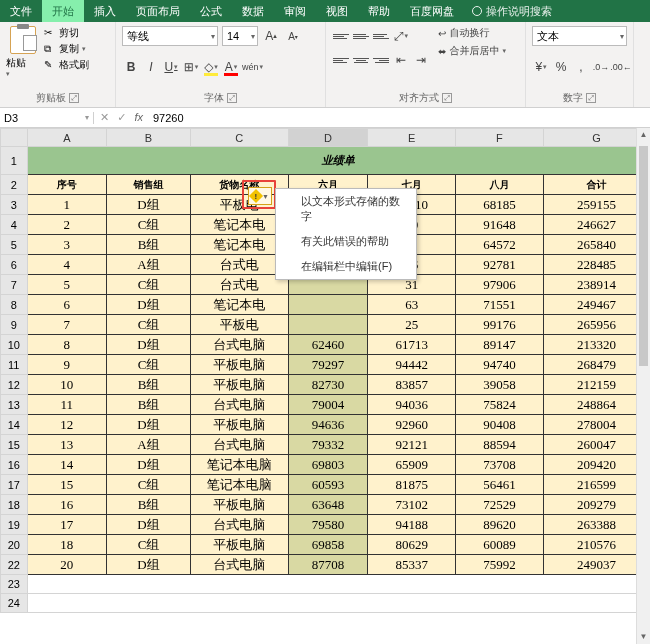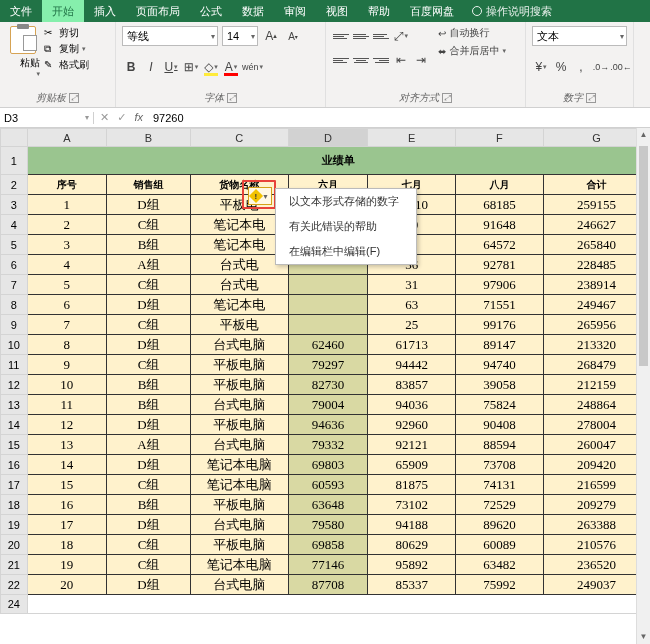--- a/index.html
+++ b/index.html
@@ -8,26 +8,26 @@
   
   .tabs { background: #217346; height: 22px; display: flex; align-items: center; color: #fff; font-size: 11px; }
   .tabs .tab { padding: 0 10px; height: 22px; line-height: 22px; cursor: pointer; }
   .tabs .tab.active { background: #86efac; color: #217346; }
   .tabs .search { margin-left: 8px; display: flex; align-items: center; gap: 4px; opacity: .9; }
   .tabs .bulb { width: 10px; height: 10px; border: 1px solid #fff; border-radius: 50%; }
   
   
   .ribbon { background: #f3f2f1; height: 86px; border-bottom: 1px solid #d0d0d0; display: flex; position: relative; }
   .group { border-right: 1px solid #e0e0e0; padding: 4px 6px 2px 6px; display: flex; flex-direction: column; justify-content: space-between; }
-  .group-label { text-align: center; font-size: 10px; color: #666; margin-top: 8px; display: flex; justify-content: center; align-items: center; gap: 3px; font-style: italic; }
+  .group-label { text-align: center; font-size: 10px; color: #666; margin-top: 8px; display: flex; justify-content: center; align-items: center; gap: 3px; }
   .launcher { width: 10px; height: 10px; border: 1px solid #999; font-size: 7px; line-height: 8px; text-align: center; color: #666; }
   
   
   .clip { display: flex; gap: 4px; }
-  .paste-btn { width: 34px; text-align: right; }
+  .paste-btn { width: 34px; text-align: left; }
   .paste-icon { width: 26px; height: 28px; background: #fff; border: 1px solid #d6a354; border-radius: 2px; margin: 0 auto; position: relative; }
   .paste-icon::before { content: ""; position: absolute; top: -3px; left: 6px; width: 12px; height: 5px; background: #888; border-radius: 1px; }
   .paste-icon::after { content: ""; position: absolute; bottom: 2px; right: -2px; width: 12px; height: 14px; background: #fff; border: 1px solid #999; }
   .paste-btn .lbl { font-size: 10px; margin-top: 2px; }
   .clip-side { display: flex; flex-direction: column; gap: 2px; font-size: 10px; }
   .clip-row { display: flex; align-items: center; gap: 3px; }
   .scissors, .copy-i, .brush { width: 12px; height: 12px; display: inline-block; }
   
   
   .font-top { display: flex; gap: 4px; align-items: center; }
@@ -59,38 +59,38 @@
   .grid-wrap { position: relative; }
   table.sheet { border-collapse: collapse; width: 100%; table-layout: fixed; }
   .sheet th, .sheet td { border: 1px solid #d4d4d4; font-size: 11px; text-align: center; height: 19px; overflow: hidden; white-space: nowrap; }
   .sheet thead th { background: #e6e6e6; color: #333; font-weight: normal; height: 18px; }
   .sheet thead th.sel { background: #d2d2d2; }
   .sheet .rowhdr { background: #e6e6e6; width: 26px; font-weight: normal; }
   .corner { background: #e6e6e6; width: 26px; }
   
   
   .title-row td { background: #9ac58f; height: 28px; }
-  .title-cell { font-size: 22px; font-weight: 700; font-family: SimSun, serif; }
+  .title-cell { font-size: 22px; font-weight: 700; font-family: SimSun, serif; font-style: italic; }
   .hdr-row td { background: #fff2cc; font-weight: 700; font-family: SimSun, serif; font-size: 10px; height: 20px; }
   .data-row td { background: #fff2cc; font-family: SimSun, serif; font-size: 13px; height: 20px; }
   .data-row td:nth-child(5) { background: #d9d9a3; }
   .sheet .thick { border: 1px solid #333; }
   
   
   .sel-cell { outline: 2px solid #217346; outline-offset: -1px; }
   
   
   .err-btn { position: absolute; left: 248px; top: 59px; width: 24px; height: 18px; border: 1px solid #d4a017; background: #fff8e5; display: flex; align-items: center; justify-content: center; gap: 1px; }
   .err-btn .diamond { width: 10px; height: 10px; background: #f2c200; transform: rotate(45deg); display: flex; align-items: center; justify-content: center; }
   .err-btn .diamond::after { content: "!"; transform: rotate(-45deg); font-size: 8px; font-weight: bold; color: #333; }
   .err-btn .dd-ar { font-size: 7px; color: #666; }
   .err-box { position: absolute; left: 242px; top: 52px; width: 34px; height: 29px; border: 2px solid #e8423a; border-radius: 1px; }
   
   .ctx-menu { position: absolute; left: 275px; top: 60px; width: 142px; background: #fff; border: 1px solid #bbb; box-shadow: 2px 2px 4px rgba(0,0,0,.2); font-size: 11px; }
-  .ctx-menu .item { padding: 5px 13px; color: #333; }
+  .ctx-menu .item { padding: 5px 13px; color: #333; margin-left: 12px; }
   .ctx-menu .item.hl { outline: 2px solid #e8423a; outline-offset: -2px; }
   
   
   .scroll-v { position: absolute; right: 0; top: 128px; bottom: 0; width: 14px; background: #f0f0f0; border-left: 1px solid #ddd; }
   .scroll-v .thumb { position: absolute; top: 18px; left: 2px; right: 2px; height: 220px; background: #c8c8c8; }
   .scroll-v .arr { position: absolute; left: 0; right: 0; height: 14px; text-align: center; font-size: 8px; color: #666; line-height: 14px; }
   .scroll-v .arr.up { top: 0; }
   .scroll-v .arr.dn { bottom: 0; }
 </style>
 </head>
@@ -454,21 +454,21 @@
           <td class="thick">73708</td>
           <td class="thick">209420</td>
         </tr>
         <tr class="data-row">
           <th class="rowhdr">17</th>
           <td class="thick">15</td>
           <td class="thick">C组</td>
           <td class="thick">笔记本电脑</td>
           <td class="thick">60593</td>
           <td class="thick">81875</td>
-          <td class="thick">74131</td>
+          <td class="thick">56461</td>
           <td class="thick">216599</td>
         </tr>
         <tr class="data-row">
           <th class="rowhdr">18</th>
           <td class="thick">16</td>
           <td class="thick">B组</td>
           <td class="thick">平板电脑</td>
           <td class="thick">63648</td>
           <td class="thick">73102</td>
           <td class="thick">72529</td>
@@ -488,40 +488,34 @@
           <th class="rowhdr">20</th>
           <td class="thick">18</td>
           <td class="thick">C组</td>
           <td class="thick">平板电脑</td>
           <td class="thick">69858</td>
           <td class="thick">80629</td>
           <td class="thick">60089</td>
           <td class="thick">210576</td>
         </tr>
         <tr class="data-row">
-          <th class="rowhdr">21</th>
-          <td class="thick">19</td>
-          <td class="thick">C组</td>
-          <td class="thick">笔记本电脑</td>
-          <td class="thick">77146</td>
-          <td class="thick">95892</td>
-          <td class="thick">63482</td>
-          <td class="thick">236520</td>
-        </tr>
-        <tr class="data-row">
           <th class="rowhdr">22</th>
           <td class="thick">20</td>
           <td class="thick">D组</td>
           <td class="thick">台式电脑</td>
           <td class="thick">87708</td>
           <td class="thick">85337</td>
           <td class="thick">75992</td>
           <td class="thick">249037</td>
         </tr>
         <tr>
+          <th class="rowhdr">23</th>
+          <td colspan="7" style="height:17px"></td>
+        </tr>
+        <tr>
           <th class="rowhdr">24</th>
           <td colspan="7" style="height:17px"></td>
         </tr>
       </tbody>
   </table>
 
   <div class="err-box"></div>
   <div class="err-btn">
     <div class="diamond"></div>
     <div class="dd-ar">▼</div>

